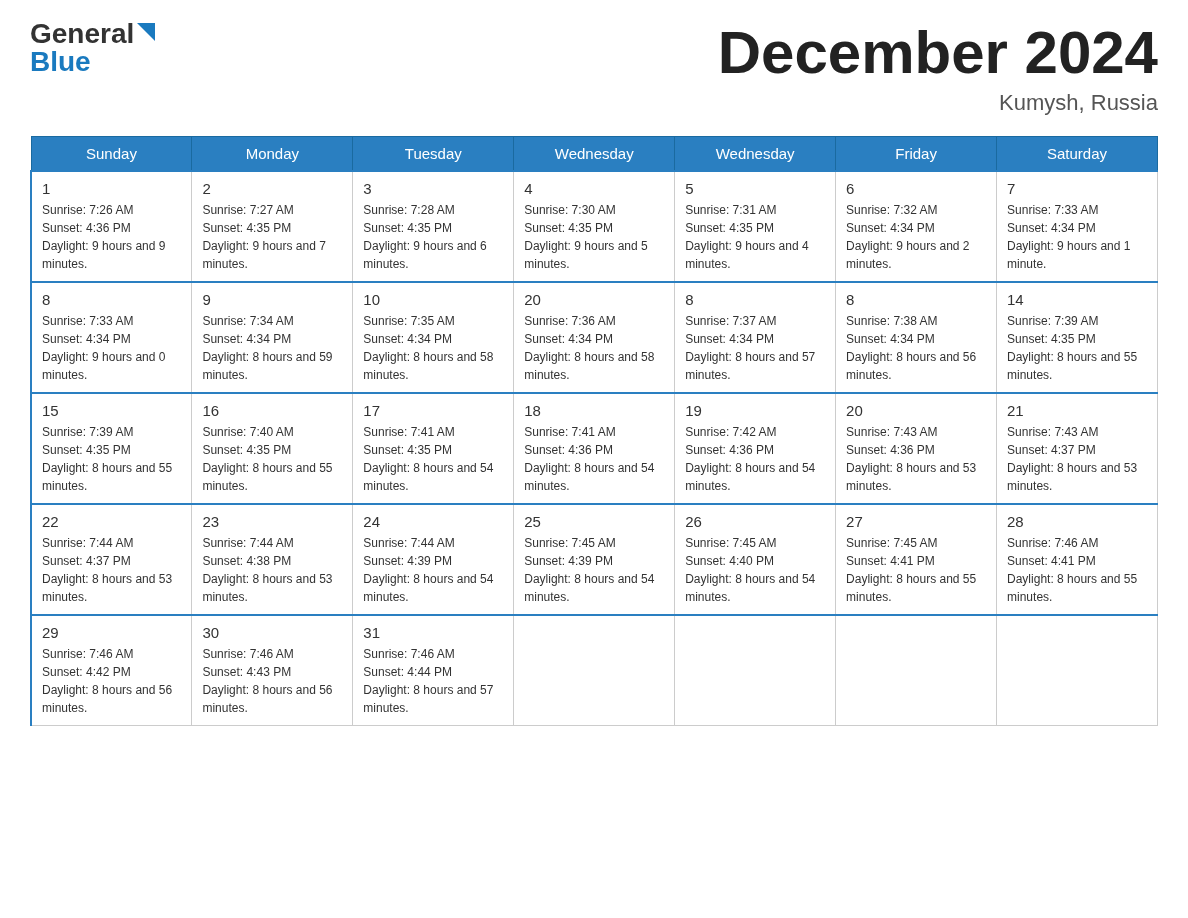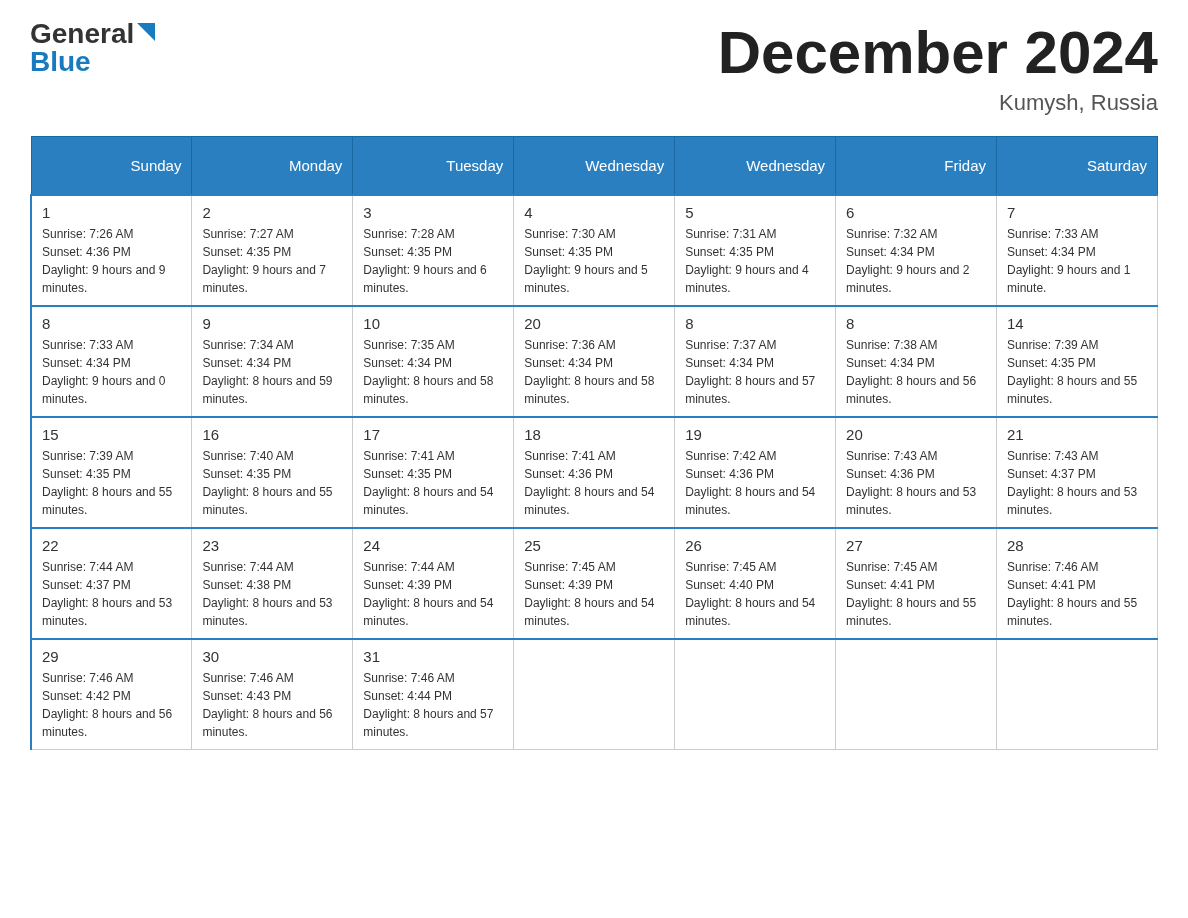--- a/index.html
+++ b/index.html
@@ -52,22 +52,22 @@
     .calendar-table {
       width: 100%;
       border-collapse: collapse;
       border: 1px solid #999;
     }
     .calendar-table th {
       background-color: #2a7fc1;
       color: #fff;
       font-size: 15px;
       font-weight: normal;
-      padding: 20px 10px;
-      text-align: right;
+      padding: 8px 10px;
+      text-align: center;
       border: 1px solid #1a6aa0;
     }
     .calendar-table td {
       vertical-align: top;
       padding: 8px 10px;
       border: 1px solid #ccc;
       width: calc(100% / 7);
       min-height: 100px;
       font-size: 13px;
       color: #333;

